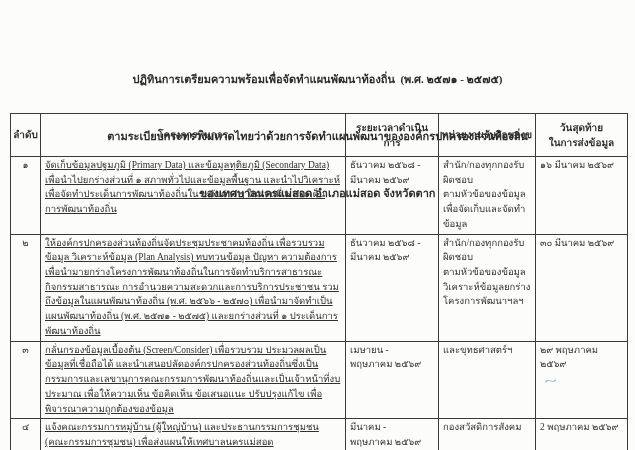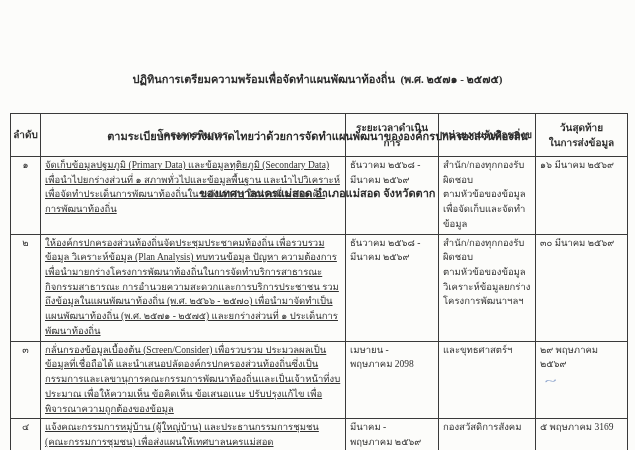--- a/index.html
+++ b/index.html
@@ -125,28 +125,28 @@
         <td class="c-unit">สำนัก/กองทุกกองรับผิดชอบ
 ตามหัวข้อของข้อมูล
 วิเคราะห์ข้อมูลยกร่าง
 โครงการพัฒนาฯลฯ</td>
         <td class="c-deadline"><span>๓๐ มีนาคม ๒๕๖๙</span></td>
       </tr>
       <tr class="r3">
         <td class="c-no">๓</td>
         <td class="c-activity">กลั่นกรองข้อมูลเบื้องต้น (Screen/Consider) เพื่อรวบรวม ประมวลผลเป็นข้อมูลที่เชื่อถือได้ และนำเสนอปลัดองค์กรปกครองส่วนท้องถิ่นซึ่งเป็นกรรมการและเลขานุการคณะกรรมการพัฒนาท้องถิ่นและเป็นเจ้าหน้าที่งบประมาณ เพื่อให้ความเห็น ข้อคิดเห็น ข้อเสนอแนะ ปรับปรุงแก้ไข เพื่อพิจารณาความถูกต้องของข้อมูล</td>
         <td class="c-period">เมษายน -
-พฤษภาคม 2098</td>
+พฤษภาคม ๒๕๖๙</td>
         <td class="c-unit">และขุทธศาสตร์ฯ</td>
         <td class="c-deadline"><span>๒๙ พฤษภาคม ๒๕๖๙</span><span class="pen-mark">~</span></td>
       </tr>
       <tr class="r4">
         <td class="c-no">๔</td>
         <td class="c-activity">แจ้งคณะกรรมการหมู่บ้าน (ผู้ใหญ่บ้าน) และประธานกรรมการชุมชน (คณะกรรมการชุมชน) เพื่อส่งแผนให้เทศบาลนครแม่สอด</td>
         <td class="c-period">มีนาคม -
 พฤษภาคม ๒๕๖๙</td>
         <td class="c-unit">กองสวัสดิการสังคม</td>
-        <td class="c-deadline"><span>๕ พฤษภาคม 3169</span></td>
+        <td class="c-deadline"><span>2 พฤษภาคม ๒๕๖๙</span></td>
       </tr>
     </tbody>
   </table>
 
 </div>
 
 </body></html>

